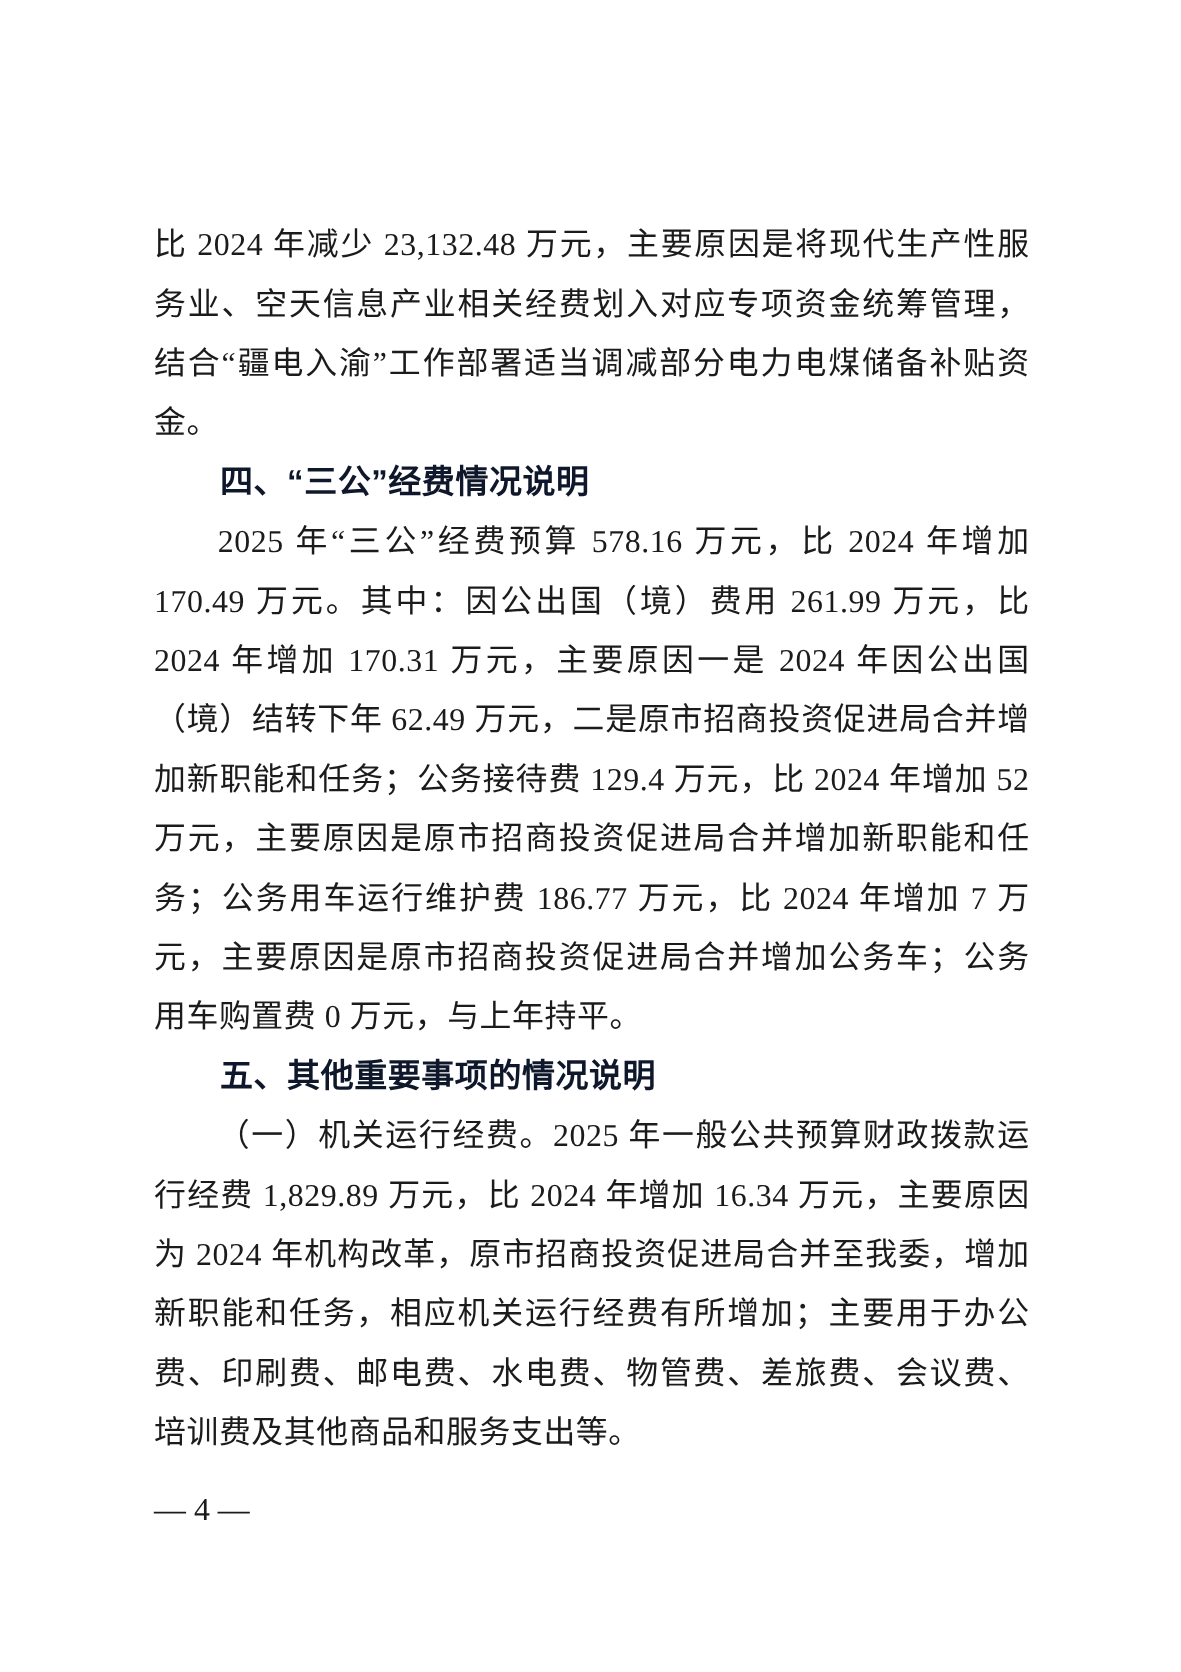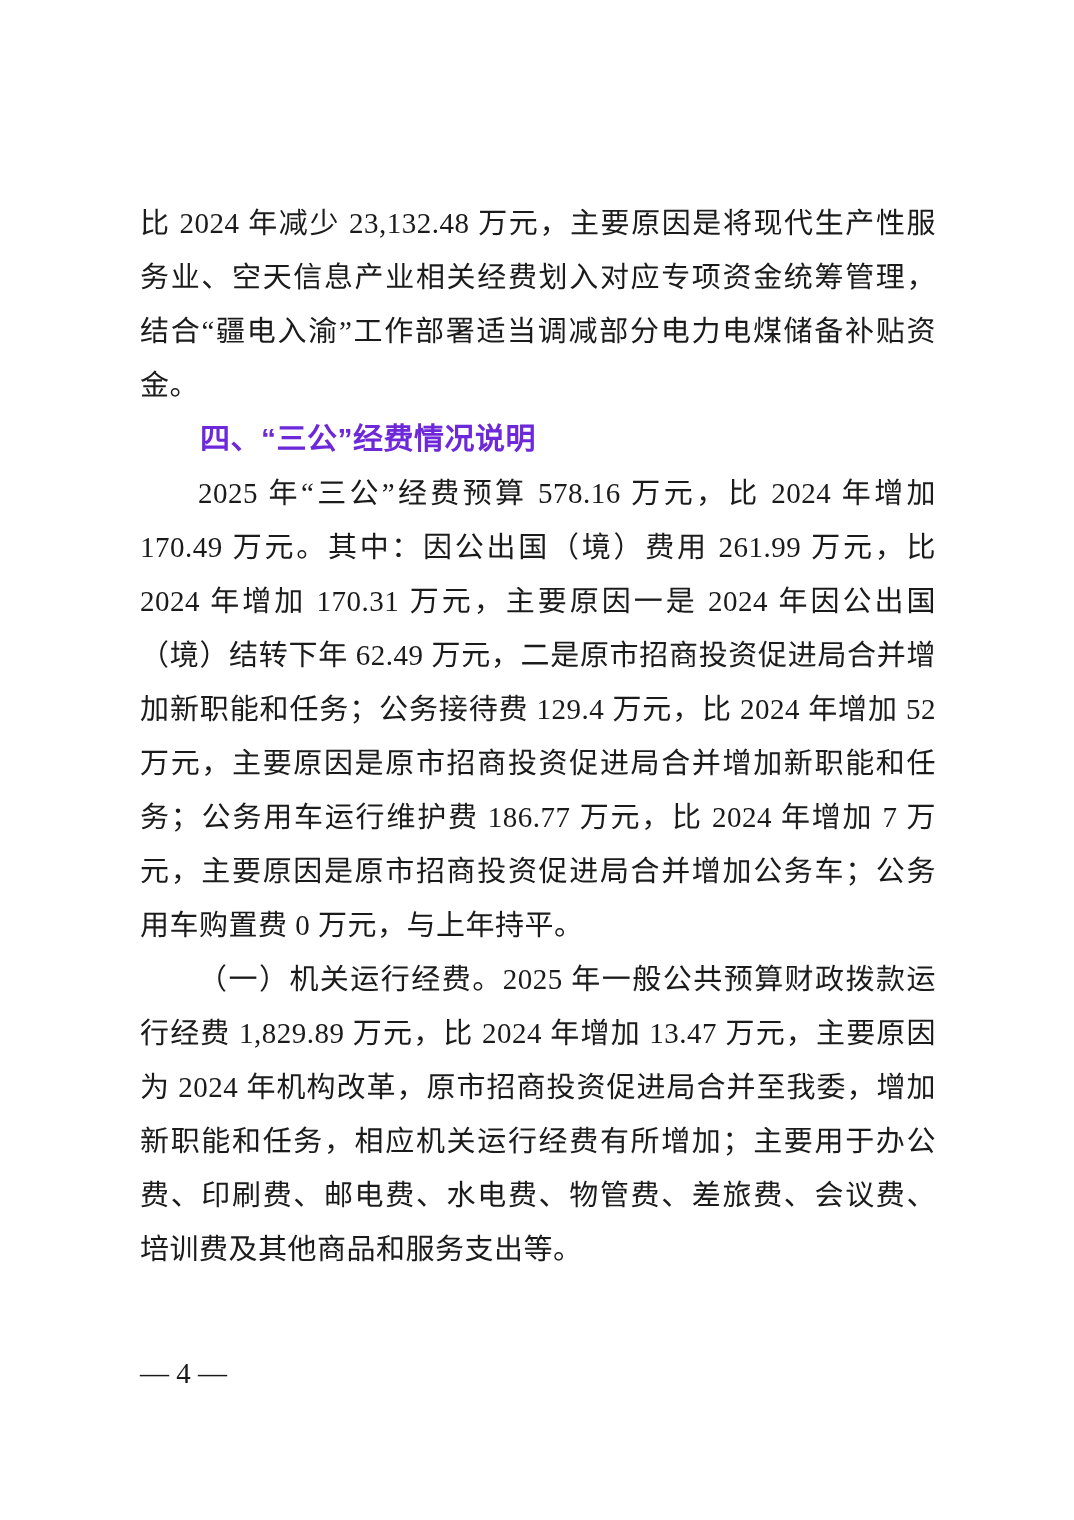--- a/index.html
+++ b/index.html
@@ -34,21 +34,21 @@
   p.para.continuation {
     text-indent: 0;
   }
   h2.section-heading {
     margin: 0;
     text-indent: 2em;
     font-family: "Liberation Sans", "DejaVu Sans", sans-serif;
     font-weight: 700;
     font-size: 30px;
     line-height: 54px;
-    color: #6d28d9;
+    color: #0f172a;
     text-align: left;
   }
   .page-number {
     position: absolute;
     left: 140px;
     top: 1346px;
     font-family: "Liberation Serif", "DejaVu Serif", serif;
     font-size: 29px;
     line-height: 54px;
     color: #1b1b1b;
@@ -62,20 +62,21 @@
 
   <div class="doc-body">
 
     <p class="para continuation">比 2024 年减少 23,132.48 万元，主要原因是将现代生产性服务业、空天信息产业相关经费划入对应专项资金统筹管理，结合“疆电入渝”工作部署适当调减部分电力电煤储备补贴资金。</p>
 
 
     <h2 class="section-heading">四、“三公”经费情况说明</h2>
 
     <p class="para">2025 年“三公”经费预算 578.16 万元，比 2024 年增加 170.49 万元。其中：因公出国（境）费用 261.99 万元，比 2024 年增加 170.31 万元，主要原因一是 2024 年因公出国（境）结转下年 62.49 万元，二是原市招商投资促进局合并增加新职能和任务；公务接待费 129.4 万元，比 2024 年增加 52 万元，主要原因是原市招商投资促进局合并增加新职能和任务；公务用车运行维护费 186.77 万元，比 2024 年增加 7 万元，主要原因是原市招商投资促进局合并增加公务车；公务用车购置费 0 万元，与上年持平。</p>
 
+    <h2 class="section-heading">五、其他重要事项的情况说明</h2>
 
-    <p class="para">（一）机关运行经费。2025 年一般公共预算财政拨款运行经费 1,829.89 万元，比 2024 年增加 13.47 万元，主要原因为 2024 年机构改革，原市招商投资促进局合并至我委，增加新职能和任务，相应机关运行经费有所增加；主要用于办公费、印刷费、邮电费、水电费、物管费、差旅费、会议费、培训费及其他商品和服务支出等。</p>
+    <p class="para">（一）机关运行经费。2025 年一般公共预算财政拨款运行经费 1,829.89 万元，比 2024 年增加 16.34 万元，主要原因为 2024 年机构改革，原市招商投资促进局合并至我委，增加新职能和任务，相应机关运行经费有所增加；主要用于办公费、印刷费、邮电费、水电费、物管费、差旅费、会议费、培训费及其他商品和服务支出等。</p>
 
   </div>
 
   <div class="page-number">— 4 —</div>
 
 </div>
 
 </body></html>

